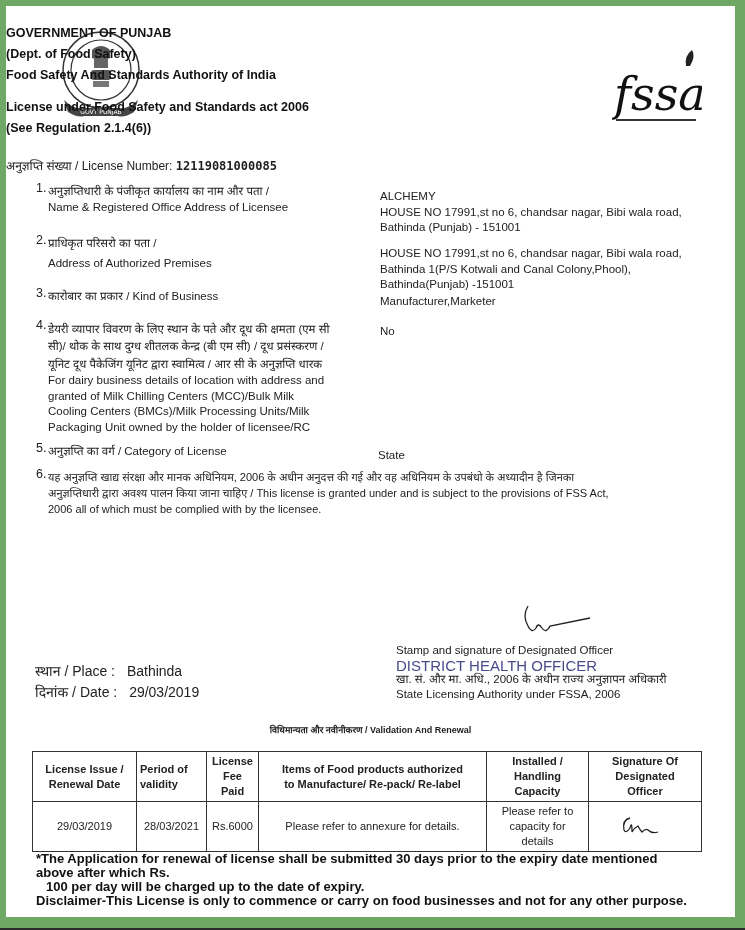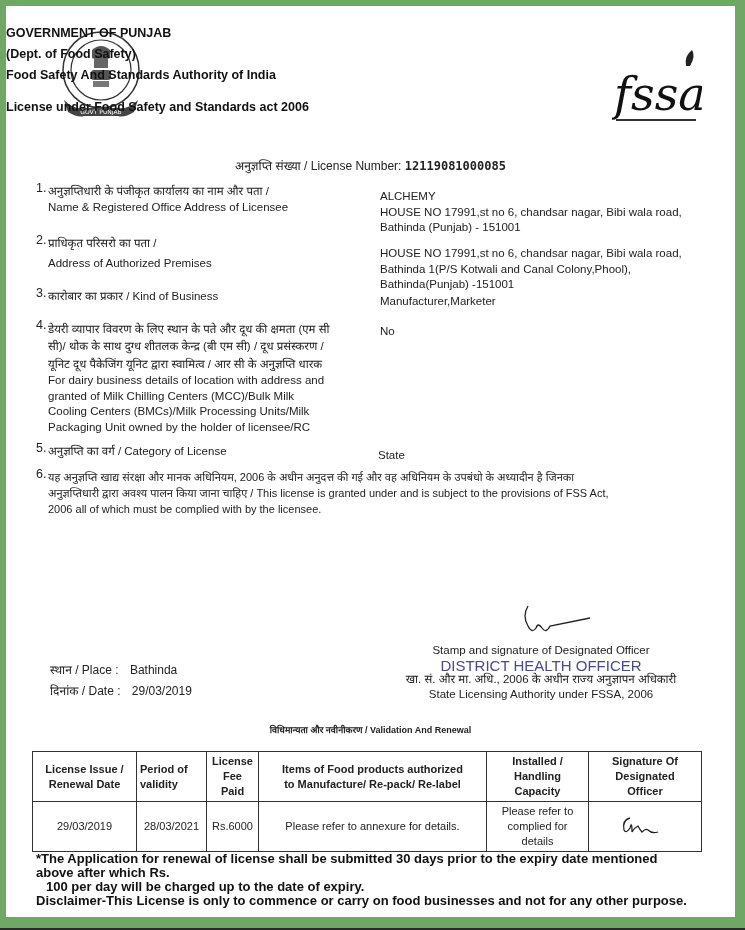--- a/index.html
+++ b/index.html
@@ -25,29 +25,29 @@
   .fssai-logo {
     position: absolute; left: 606px; top: 42px; width: 90px; height: 80px;
   }
   .header {
     position: absolute; left: 0; top: 17px; width: 729px; text-align: left;
   }
   .header div {
     font-weight: bold; font-size: 12.5px; line-height: 21px; color: #111;
   }
   .license-no {
-    position: absolute; left: 0; top: 151px; width: 729px; text-align: center;
+    position: absolute; left: 0; top: 151px; width: 729px; text-align: left;
     font-size: 12px; color: #222;
   }
   .license-no b { font-family: "DejaVu Sans Mono", monospace; font-size: 12px; }
   .item { position: absolute; font-size: 11.5px; color: #222; line-height: 15.5px; }
   .item .num { position: absolute; left: -12px; top: -3px; font-size: 12.5px; }
   .val { position: absolute; font-size: 11.5px; color: #222; line-height: 15.5px; }
-  .footer-left { position: absolute; left: 44px; font-size: 12px; color: #222; }
-  .sign-block { position: absolute; left: 390px; top: 636px; width: 290px; text-align: center; font-size: 11.5px; line-height: 17px; color: #222; }
+  .footer-left { position: absolute; left: 29px; font-size: 14px; color: #222; }
+  .sign-block { position: absolute; left: 390px; top: 636px; width: 290px; text-align: left; font-size: 11.5px; line-height: 17px; color: #222; }
   .dho { color: #4a4a8a; font-size: 15px; }
   .validation-title { position: absolute; left: 0; top: 717px; width: 729px; text-align: center; font-size: 9px; font-weight: bold; color: #222; }
   table.renewal {
     position: absolute; left: 26px; top: 745px; width: 670px;
     border-collapse: collapse; font-size: 11px; color: #222;
   }
   table.renewal th, table.renewal td {
     border: 1.3px solid #333; text-align: center; padding: 2px 3px; vertical-align: middle;
   }
   table.renewal th { font-weight: bold; line-height: 15px; height: 48px; }
@@ -75,20 +75,21 @@
     <text x="2" y="62" font-size="46" font-family="DejaVu Serif, serif" font-style="italic" fill="#111">fssai</text>
     <path d="M78 18 q6 -10 2 -16 q-8 6 -6 16 z" fill="#222"></path>
     <line x1="4" y1="72" x2="84" y2="72" stroke="#333" stroke-width="2"></line>
   </svg>
 
   <div class="header">
     <div>GOVERNMENT OF PUNJAB</div>
     <div>(Dept. of Food Safety)</div>
     <div>Food Safety And Standards Authority of India</div>
     <div style="margin-top:11px">License under Food Safety and Standards act 2006</div>
+    <div>(See Regulation 2.1.4(6))</div>
   </div>
 
   <div class="license-no">
     <span>अनुज्ञप्ति संख्या / License Number:</span>
     <b>12119081000085</b>
   </div>
 
   <div class="item" style="left:42px; top:178px;">
     <span class="num">1.</span>
     <div>अनुज्ञप्तिधारी के पंजीकृत कार्यालय का नाम और पता /</div>
@@ -174,21 +175,21 @@
         <th style="width:102px"><span>Installed /</span><br><span>Handling</span><br><span>Capacity</span></th>
         <th><span>Signature Of</span><br><span>Designated</span><br><span>Officer</span></th>
       </tr>
     </thead>
     <tbody>
       <tr>
         <td>29/03/2019</td>
         <td>28/03/2021</td>
         <td>Rs.6000</td>
         <td>Please refer to annexure for details.</td>
-        <td><span>Please refer to</span><br><span>complied for</span><br><span>details</span></td>
+        <td><span>Please refer to</span><br><span>capacity for</span><br><span>details</span></td>
         <td>
           <svg width="50" height="22" viewBox="0 0 50 22">
             <path d="M10 4 q-8 2 -6 12 q2 4 6 -2 q2 -8 2 4 q2 -4 6 -6 q2 4 4 6 q4 -4 6 -2 q4 4 10 2" fill="none" stroke="#222" stroke-width="1.3"></path>
           </svg>
         </td>
       </tr>
     </tbody>
   </table>
 
   <div class="notes">

